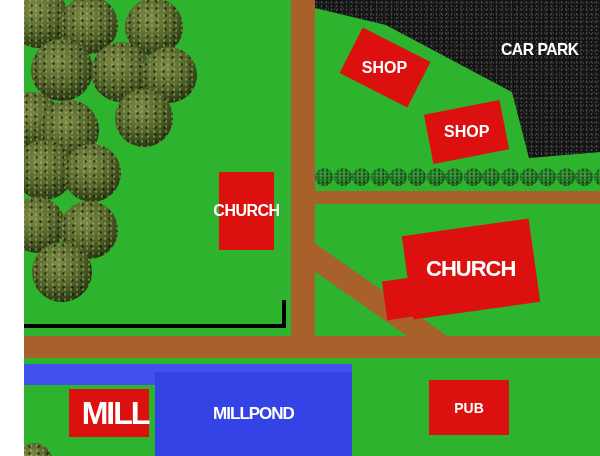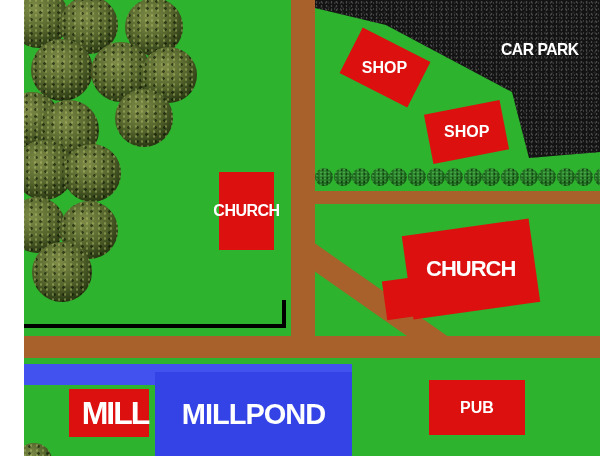--- a/index.html
+++ b/index.html
@@ -75,42 +75,42 @@
   .building .label{position:static;white-space:nowrap;display:inline-block;}
   .b-house {left:195px;top:172px;width:55px;height:78px;font-size:16px;letter-spacing:-.5px;}
   .b-shop1 {left:323px;top:42px; width:76px;height:51px;font-size:16px;transform:rotate(27deg);}
   .b-shop1 .label{transform:rotate(-27deg);}
   .b-shop2 {left:404px;top:107px;width:77px;height:50px;font-size:16px;transform:rotate(-11deg);}
   .b-shop2 .label{transform:rotate(11deg);}
   .b-church{left:383px;top:227px;width:128px;height:84px;font-size:22px;letter-spacing:-1px;transform:rotate(-8deg);}
   .b-church .label{transform:rotate(8deg);}
   .church-annex{left:-26px;top:42px;width:28px;height:39px;background:var(--building,#dd1010);}
   .b-mill  {left:45px;top:389px;width:80px;height:48px;font-size:32px;letter-spacing:-2px;padding-left:12px;}
-  .b-pub   {left:405px;top:380px;width:96px;height:55px;font-size:16px;}
+  .b-pub   {left:405px;top:380px;width:80px;height:55px;font-size:14px;}
 </style>
 </head>
 <body>
 
 <div class="map">
 
   <div class="carpark">
     <span class="carpark-label">CAR PARK</span>
   </div>
 
   <div class="road road-v"></div>
   <div class="road road-upper"></div>
   <div class="road road-diag"></div>
   <div class="road road-main"></div>
 
   <div class="fence fence-h"></div>
   <div class="fence fence-v"></div>
 
   <div class="stream"></div>
   <div class="pond">
-    <span class="label" style="font-weight:800;font-size:29px;letter-spacing:-1px;color:var(--label-text,#fff);">MILLPOND</span>
+    <span class="label" style="font-weight:800;font-size:17px;letter-spacing:-1px;color:var(--label-text,#fff);">MILLPOND</span>
   </div>
 
   <div style="left:0;top:0;width:0;height:0;">
       <div class="tree" style="left: -15px; top: -12px; width: 60px; height: 60px;"></div>
       <div class="tree" style="left: 36px; top: -4px; width: 58px; height: 58px;"></div>
       <div class="tree" style="left: 101px; top: -2px; width: 58px; height: 58px;"></div>
       <div class="tree" style="left: 7px; top: 39px; width: 62px; height: 62px;"></div>
       <div class="tree" style="left: 67px; top: 42px; width: 60px; height: 60px;"></div>
       <div class="tree" style="left: 117px; top: 47px; width: 56px; height: 56px;"></div>
       <div class="tree" style="left: -20px; top: 92px; width: 56px; height: 56px;"></div>

